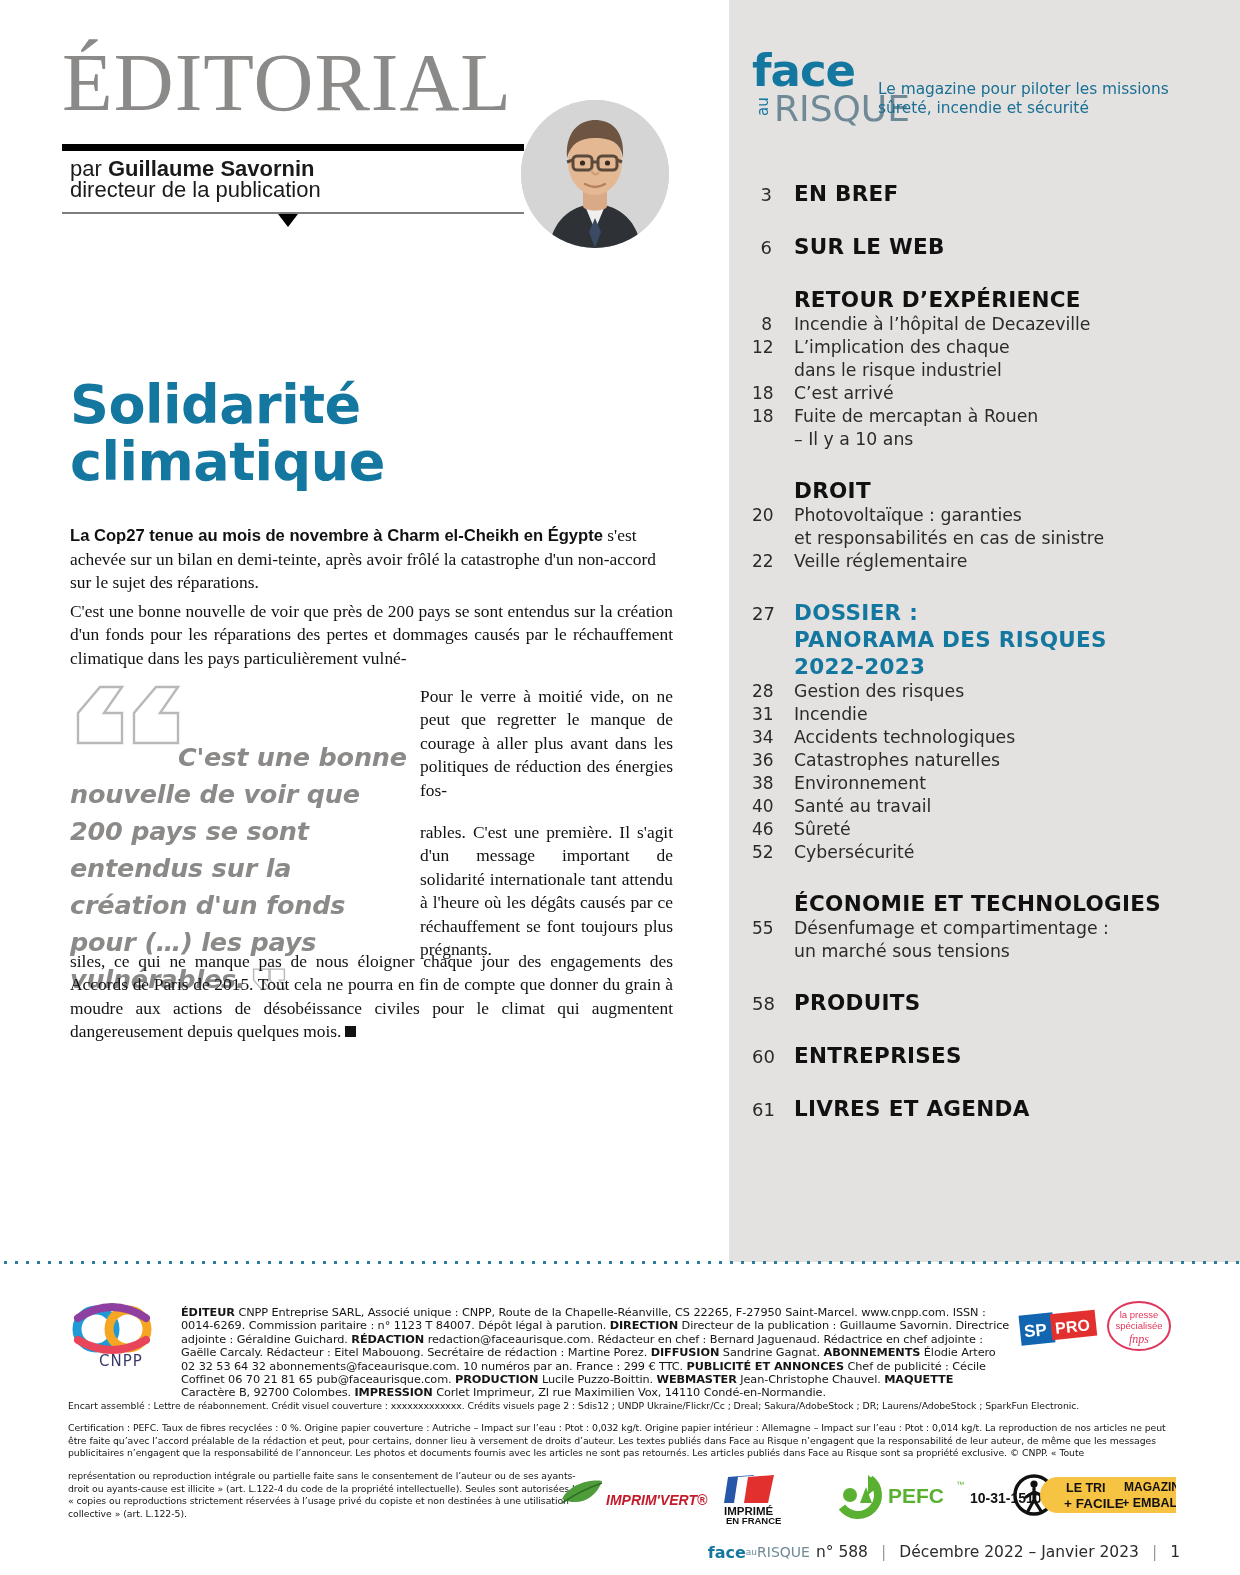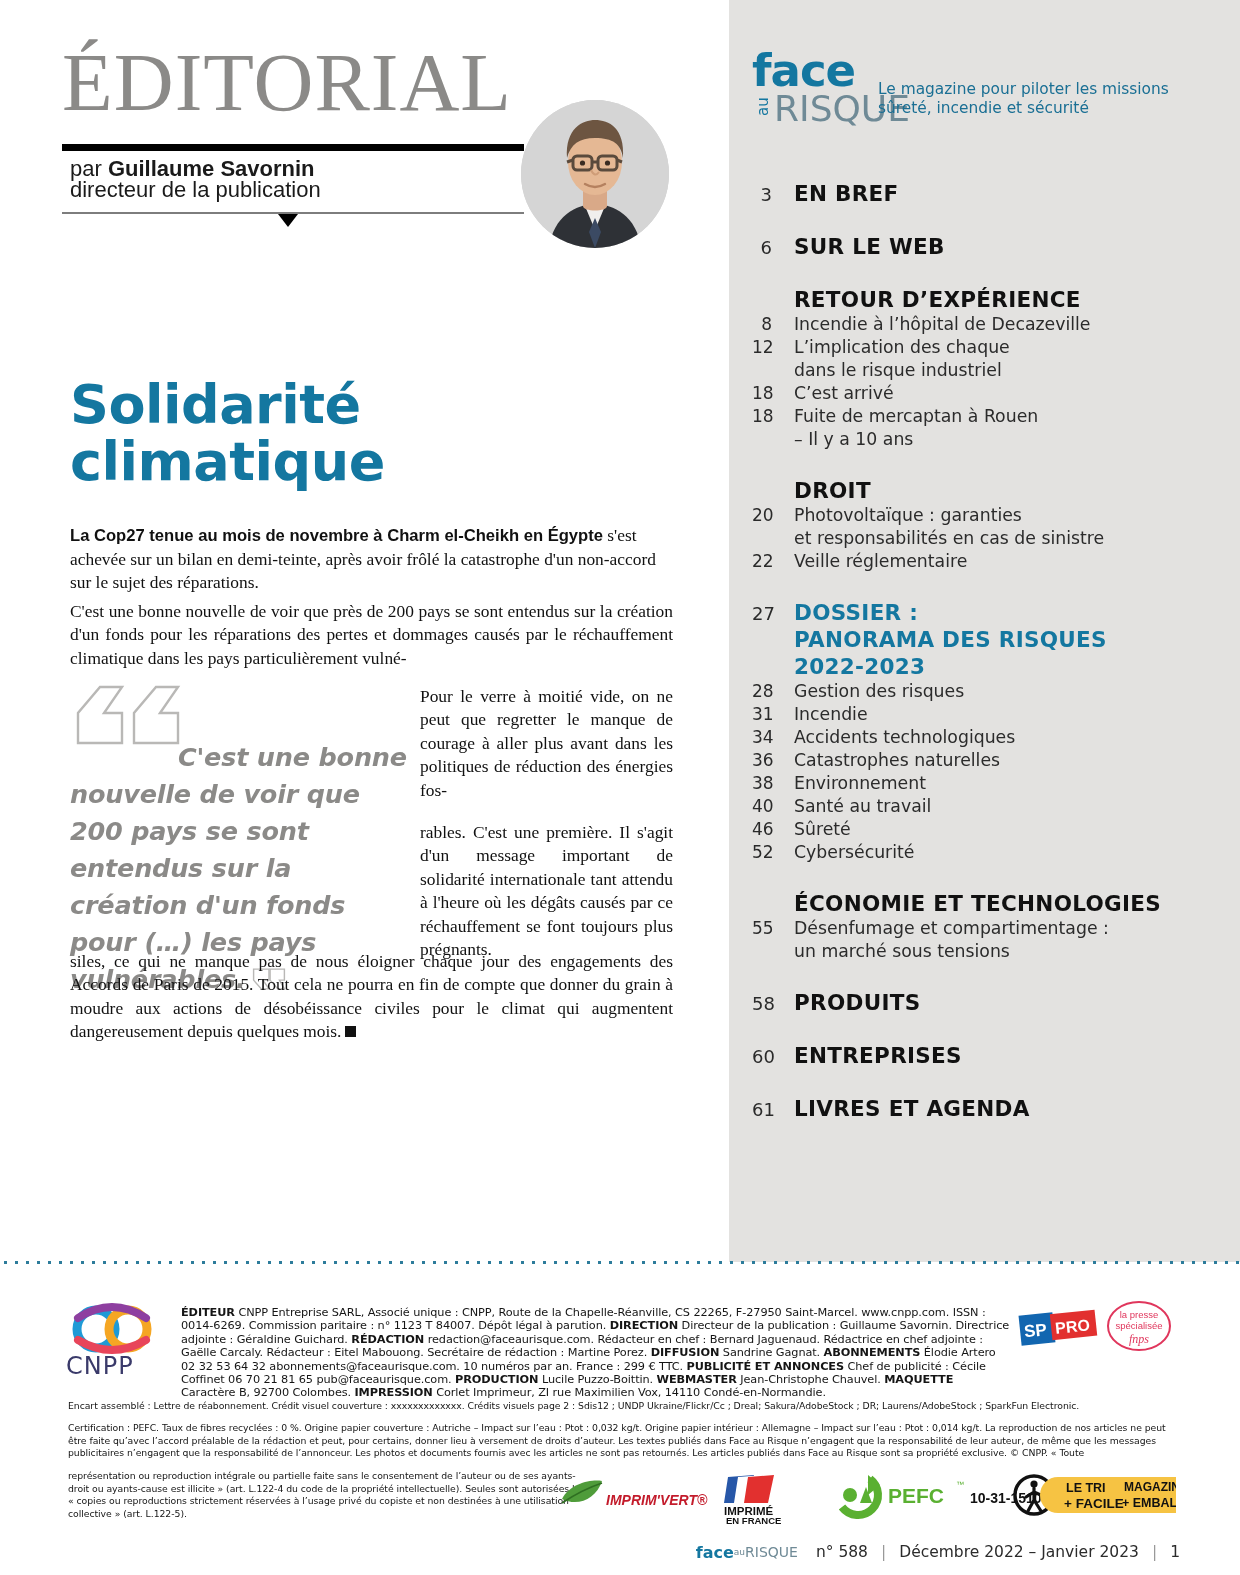--- a/index.html
+++ b/index.html
@@ -132,22 +132,22 @@
   .sec-gap { height: 26px; }
 
   
   .dots {
     position:absolute; left:0; top:1260px; width:1240px; height:5px;
     background-image: radial-gradient(circle, #2d7c9b 1.6px, rgba(0,0,0,0) 1.7px);
     background-size: 11px 5px; background-repeat: repeat-x;
   }
   .cnpp-logo { position:absolute; left:66px; top:1300px; width:110px; height:72px; }
   .cnpp-word {
-    position:absolute; left:66px; top:1352px; width:110px; 
-    font-family:"DejaVu Sans", sans-serif; font-size:24px; color:#3a3a6a; font-weight:400;
+    position:absolute; left:66px; top:1352px; width:110px; text-align:center;
+    font-family:"DejaVu Sans", sans-serif; font-size:15px; color:#3a3a6a; font-weight:400;
     letter-spacing:1px;
   }
 
   .colo-main {
     position:absolute; left:181px; top:1306px; width: 830px;
     font-size:11.3px; line-height:13.4px; color:#151515;
     font-family:"DejaVu Sans", sans-serif; letter-spacing:-0.1px;
   }
   .colo-main b { font-weight:700; }
 
@@ -510,20 +510,20 @@
         <text x="257" y="28" text-anchor="middle" font-family="Liberation Sans, sans-serif" font-size="8.5" font-weight="700" fill="#111">DE</text>
         <text x="257" y="38" text-anchor="middle" font-family="Liberation Sans, sans-serif" font-size="8.5" font-weight="700" fill="#111">TRI</text>
       </g>
     </svg>
   </div>
 
   <div class="bottombar">
     <span class="bb-face">face</span>
       <span class="bb-au">au</span>
       <span class="bb-risque">RISQUE</span>
-    <span style="margin-left:18px">n° 588</span>
+    <span style="margin-left:6px">n° 588</span>
     <span class="bb-sep">|</span>
     <span>Décembre 2022 – Janvier 2023</span>
     <span class="bb-sep">|</span>
     <span>1</span>
   </div>
 
 </div>
 
 </body></html>

